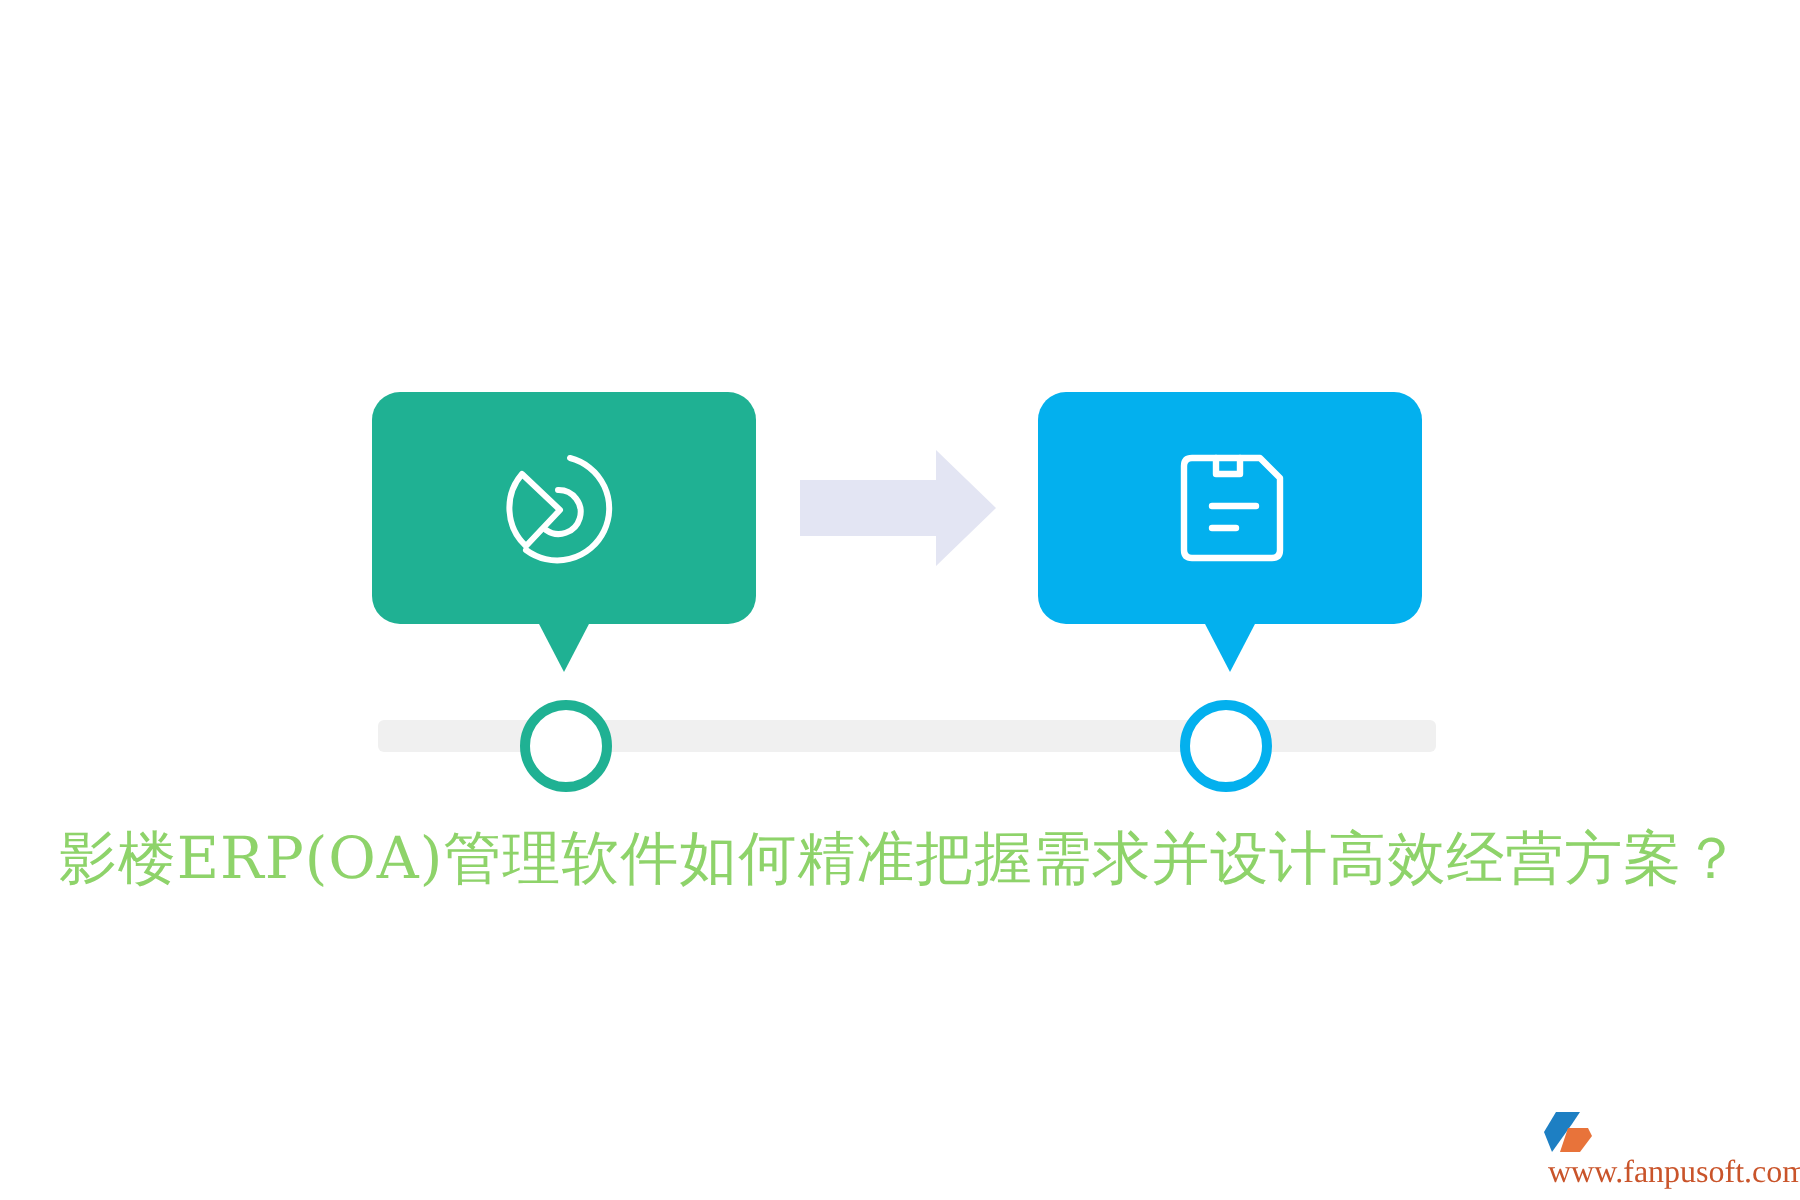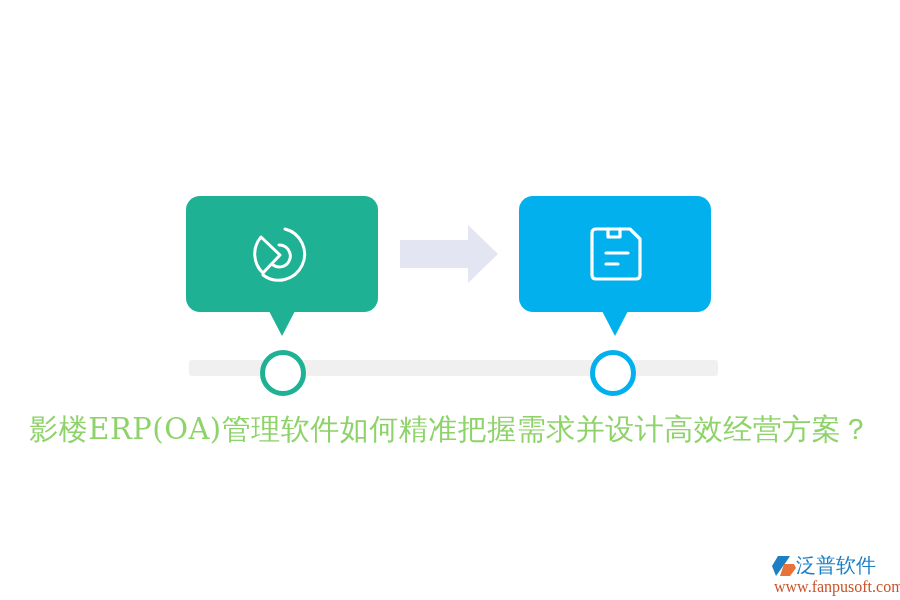--- a/index.html
+++ b/index.html
@@ -52,15 +52,14 @@
 <div class="node" id="n1"></div>
 <div class="node" id="n2"></div>
 
 <div class="title">影楼ERP(OA)管理软件如何精准把握需求并设计高效经营方案？</div>
 
 <div class="logo">
   <svg width="24" height="24" viewBox="0 0 24 24">
     <polygon points="6,2 18,2 14,8 4,22 0,12" fill="#1d7fc3"></polygon>
     <polygon points="12,10 22,10 24,14 18,22 8,22" fill="#e8733a"></polygon>
   </svg>
-  <span class="brand">泛普软件</span>
   <span class="url">www.fanpusoft.com</span>
 </div>
 
 </body></html>

